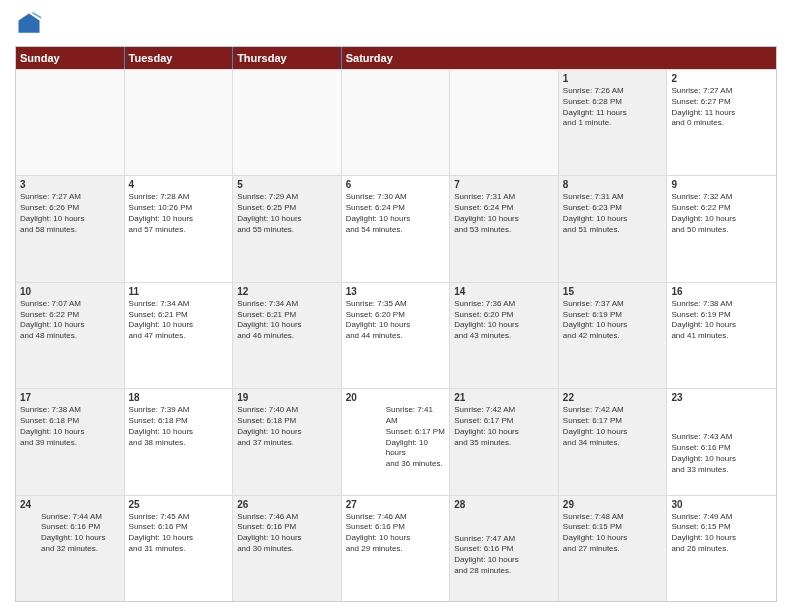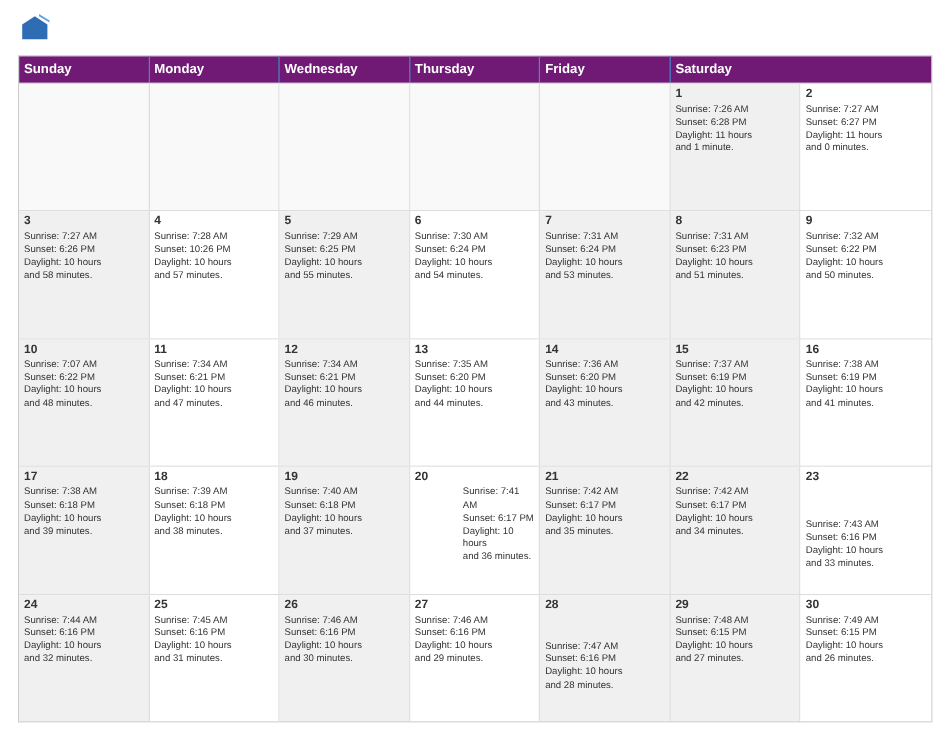--- a/index.html
+++ b/index.html
@@ -54,21 +54,21 @@
     }
     .calendar {
       flex: 1;
       display: flex;
       flex-direction: column;
       border: 1px solid #ccc;
     }
     .cal-header {
       display: grid;
       grid-template-columns: repeat(7, 1fr);
-      background: #701a75;
+      background: #7f1d1d;
     }
     .cal-header-cell {
       color: #fff;
       font-size: 11px;
       font-weight: bold;
       padding: 5px 4px;
       text-align: left;
       border-right: 1px solid #4a85c7;
     }
     .cal-header-cell:last-child { border-right: none; }
@@ -124,24 +124,22 @@
     </div>
     <div class="title-area">
       <div class="month-title"></div>
       <div class="location"></div>
     </div>
   </div>
 
   <div class="calendar">
     <div class="cal-header">
     <div class="cal-header-cell">Sunday</div>
-        <div class="cal-header-cell">Monday</div>
-        <div class="cal-header-cell">Wednesday</div>
+        <div class="cal-header-cell">Tuesday</div>
         <div class="cal-header-cell">Thursday</div>
-        <div class="cal-header-cell">Friday</div>
         <div class="cal-header-cell">Saturday</div>
       </div>
     <div class="cal-body">
     <div class="cal-row">
           <div class="cal-cell empty"></div>
           <div class="cal-cell empty"></div>
           <div class="cal-cell empty"></div>
           <div class="cal-cell empty"></div>
           <div class="cal-cell empty"></div>
           <div class="cal-cell shaded">
@@ -308,21 +306,21 @@
             <span class="day-num">23</span>
             <div class="day-info" style="white-space: pre-line; margin-top: 29px;">Sunrise: 7:43 AM
 Sunset: 6:16 PM
 Daylight: 10 hours
 and 33 minutes.</div>
           </div>
         </div>
         <div class="cal-row">
           <div class="cal-cell shaded">
             <span class="day-num">24</span>
-            <div class="day-info" style="white-space: pre-line;">Sunrise: 7:44 AM
+            <div class="day-info" style="white-space: pre-line; margin-left: 21px;">Sunrise: 7:44 AM
 Sunset: 6:16 PM
 Daylight: 10 hours
 and 32 minutes.</div>
           </div>
           <div class="cal-cell">
             <span class="day-num">25</span>
             <div class="day-info" style="white-space: pre-line;">Sunrise: 7:45 AM
 Sunset: 6:16 PM
 Daylight: 10 hours
 and 31 minutes.</div>

